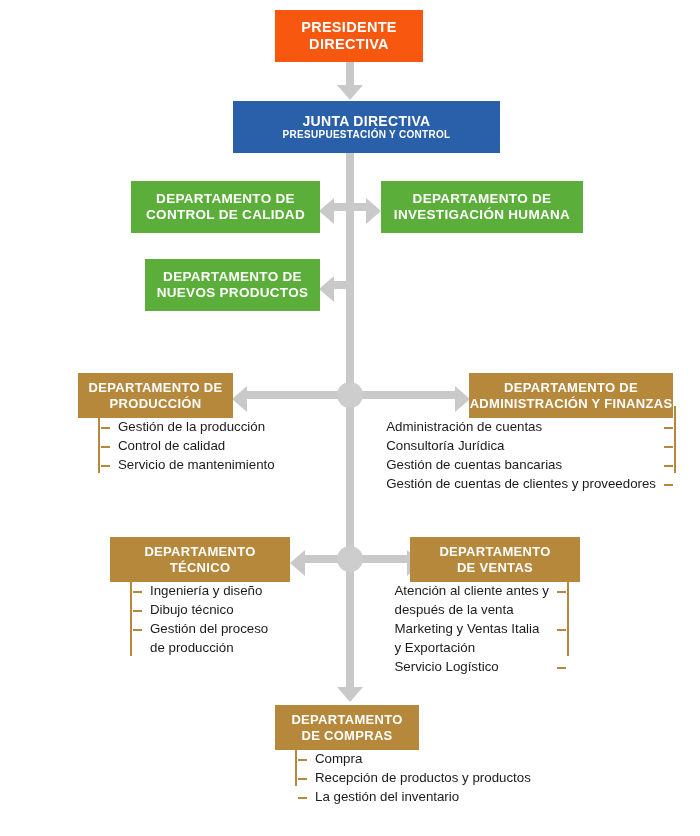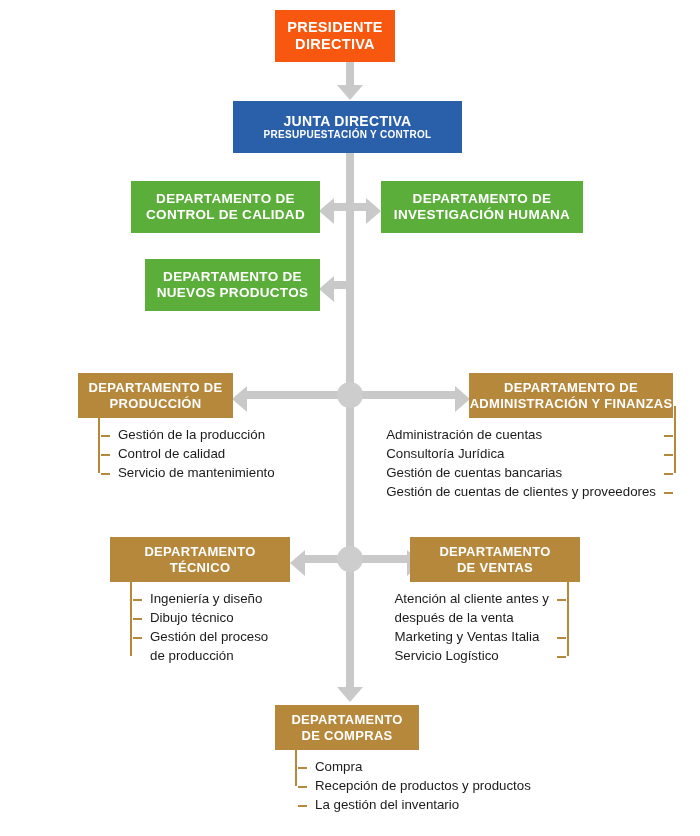--- a/index.html
+++ b/index.html
@@ -71,21 +71,21 @@
     color: #1b1b1b;
     line-height: 1.42;
     z-index: 4;
   }
   .list .spine {
     position: absolute;
     width: 2px;
     background: #b6883c;
     top: 0;
   }
-  .list ul { margin: 0; padding: 8px; list-style: none; }
+  .list ul { margin: 0; padding: 0; list-style: none; }
   .list li { position: relative; white-space: nowrap; }
   .list li .tick {
     position: absolute;
     top: 50%;
     width: 9px;
     height: 2px;
     background: #b6883c;
   }
 
   
@@ -121,26 +121,26 @@
   <div class="conn hbar" style="left:245px; top:391px; width:210px;"></div>
   <div class="arrow arrow-left" style="left:232px; top:386px;"></div>
   <div class="arrow arrow-right" style="left:455px; top:386px;"></div>
   <div class="dot" style="left:337px; top:382px;"></div>
 
   <div class="conn hbar" style="left:303px; top:555px; width:104px;"></div>
   <div class="arrow arrow-left" style="left:290px; top:550px;"></div>
   <div class="arrow arrow-right" style="left:407px; top:550px;"></div>
   <div class="dot" style="left:337px; top:546px;"></div>
 
-  <div class="box box-president" style="left:275px; top:10px; width:120px; height:52px;">
+  <div class="box box-president" style="left:275px; top:10px; width:148px; height:52px;">
     <span class="l1">PRESIDENTE</span>
     <span class="l2">DIRECTIVA</span>
   </div>
 
-  <div class="box box-board" style="left:233px; top:101px; width:229px; height:52px;">
+  <div class="box box-board" style="left:233px; top:101px; width:267px; height:52px;">
     <span class="l1">JUNTA DIRECTIVA</span>
     <span class="l2">PRESUPUESTACIÓN Y CONTROL</span>
   </div>
 
   <div class="box box-green" style="left:131px; top:181px; width:189px; height:52px;">
     <span class="l1">DEPARTAMENTO DE</span>
     <span class="l2">CONTROL DE CALIDAD</span>
   </div>
 
   <div class="box box-green" style="left:381px; top:181px; width:202px; height:52px;">
@@ -206,20 +206,21 @@
         <li class="cont">de producción</li>
       </ul>
   </div>
 
   <div class="list list-right" style="right:131px; top:582px;">
     <div class="spine" style="height: 85.5px; top: -12px;"></div>
     <ul>
         <li><span class="tick"></span>Atención al cliente antes y</li>
         <li class="cont">después de la venta</li>
         <li><span class="tick"></span>Marketing y Ventas Italia</li>
+        <li class="cont">y Exportación</li>
         <li><span class="tick"></span>Servicio Logístico</li>
       </ul>
   </div>
 
   <div class="list list-left" style="left:295px; top:750px;">
     <div class="spine" style="height: 47.5px; top: -12px;"></div>
     <ul>
         <li><span class="tick"></span>Compra</li>
         <li><span class="tick"></span>Recepción de productos y productos</li>
         <li><span class="tick"></span>La gestión del inventario</li>

